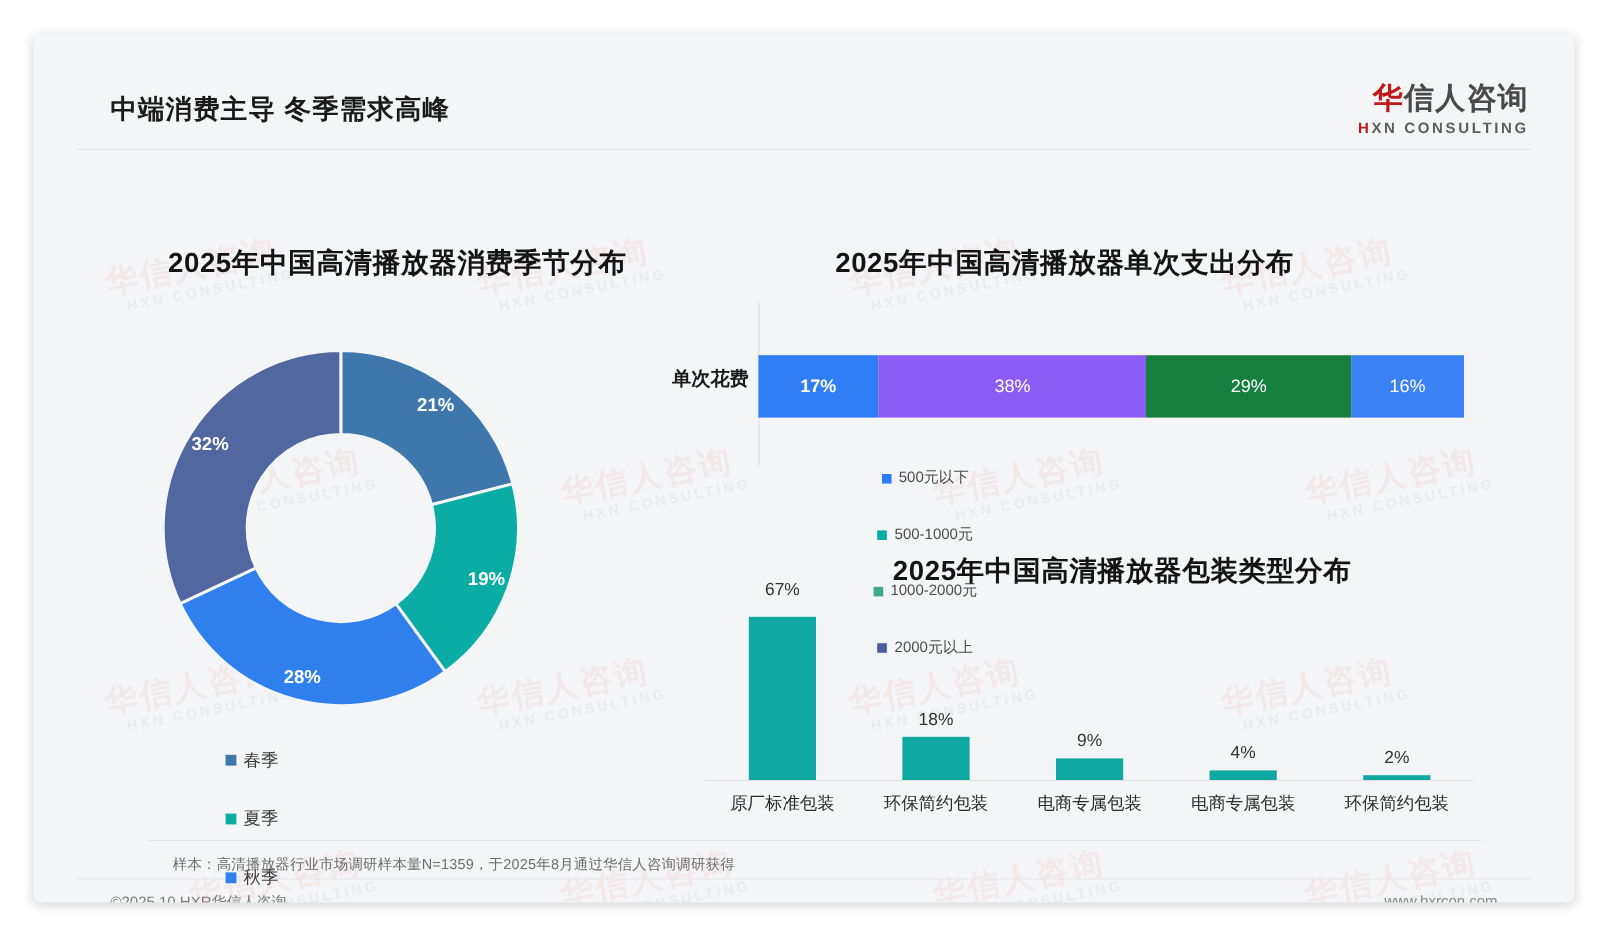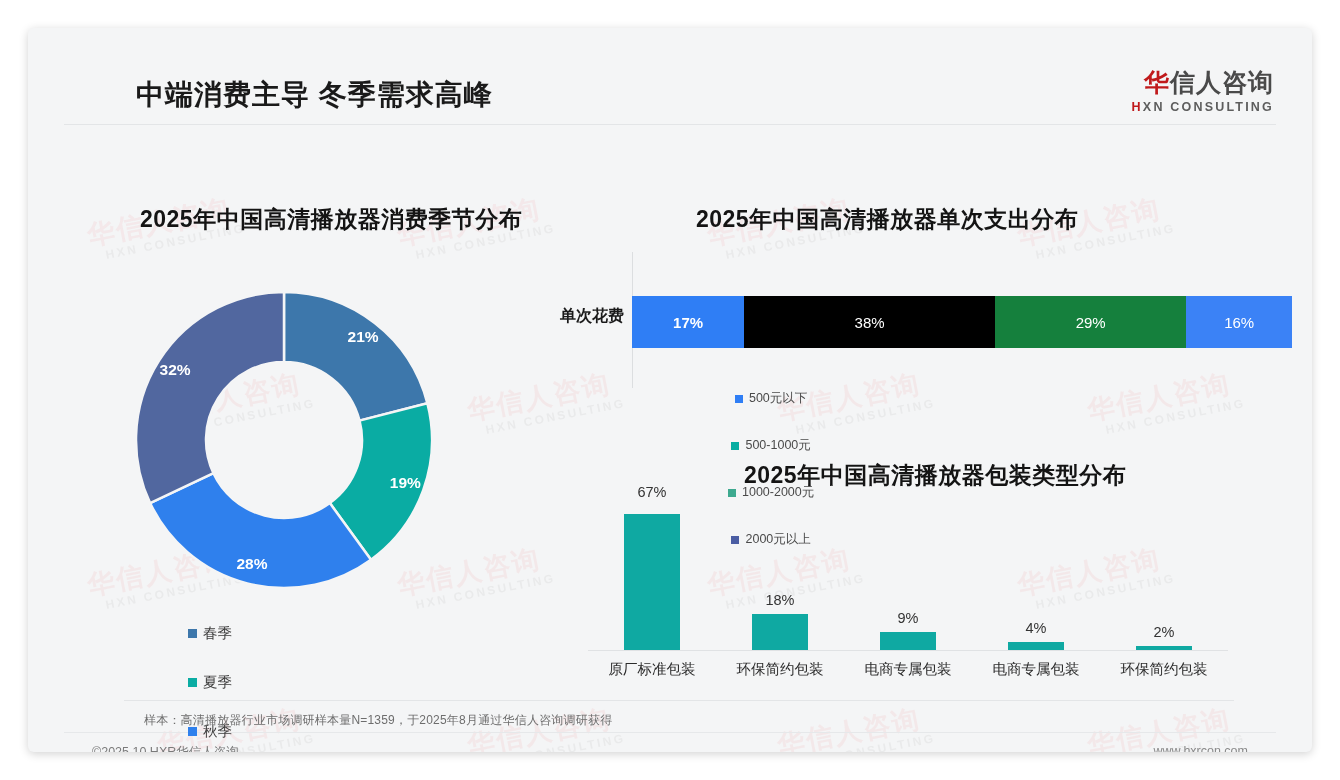--- a/index.html
+++ b/index.html
@@ -32,23 +32,22 @@
   }
   .wm .wm-en {
     font-size: 12px; font-weight: bold; color: #dcdcdc;
     letter-spacing: 2.5px; margin-left: 14px; margin-top: 1px;
   }
 
   
   .header { position: absolute; left:0; top:0; width:100%; height:96px; z-index:3; }
   .slide-title {
     position: absolute; left: 64px; top: 48px;
-    font-size: 28px; font-weight: bold; color: #1a1a1a;
+    font-size: 22px; font-weight: bold; color: #1a1a1a;
     letter-spacing: 1px;
-    margin-left: 44px;
   }
   .header-rule {
     position:absolute; left:36px; top:96px; width: 1212px; height:1px;
     background:#e3e5e7;
   }
   .logo { position: absolute; right: 38px; top: 40px; text-align: right; }
   .logo-cn { font-size: 25px; font-weight: bold; letter-spacing: 1px; line-height:1.15; }
   .logo-cn .red { color:#c0191b; }
   .logo-cn .dark { color:#4a4a4a; }
   .logo-en {
@@ -84,21 +83,21 @@
   
   #stack-wrap { position:absolute; left:500px; top:224px; width:712px; height:140px; z-index:4; }
   #stack-cat {
     position:absolute; left:0; top:54px; width:96px;
     text-align:right; font-size:16px; font-weight:bold; color:#1a1a1a;
   }
   #stack-axis {
     position:absolute; left:104px; top:0px; width:1px; height:136px; background:#dcdee0;
   }
   #stack-bar {
-    position:absolute; left:104px; top:44px; height:52px; width:660px;
+    position:absolute; left:104px; top:44px; height:52px; width:588px;
     display:flex;
   }
   .stack-seg {
     height:100%; display:flex; align-items:center; justify-content:center;
     color:#ffffff; font-size:15px;
   }
   .stack-seg.bold { font-weight:bold; }
   .legend-row.small .legend-text { font-size:12.5px; color:#4a4a4a; }
   .legend-row.small .legend-swatch { width:8px; height:8px; }
 
@@ -234,21 +233,21 @@
         <span class="legend-text">冬季</span>
       </div>
     </div>
 
   <div class="chart-title" style="left:668px; top:176px;">2025年中国高清播放器单次支出分布</div>
   <div id="stack-wrap">
     <div id="stack-cat">单次花费</div>
     <div id="stack-axis"></div>
     <div id="stack-bar">
         <div class="stack-seg bold" style="flex: 17 0 0px; background: rgb(47, 126, 245);">17%</div>
-        <div class="stack-seg" style="flex: 38 0 0px; background: #000000;">38%</div>
+        <div class="stack-seg" style="flex: 38 0 0px; background: #8b5cf6;">38%</div>
         <div class="stack-seg" style="flex: 29 0 0px; background: #15803d;">29%</div>
         <div class="stack-seg" style="flex: 16 0 0px; background: #3b82f6;">16%</div>
       </div>
   </div>
   <div class="legend-row small" id="stack-legend" style="left:700px; top:362px;">
       <div class="legend-item">
         <span class="legend-swatch" style="background: rgb(47, 126, 245);"></span>
         <span class="legend-text">500元以下</span>
       </div>
       <div class="legend-item">

